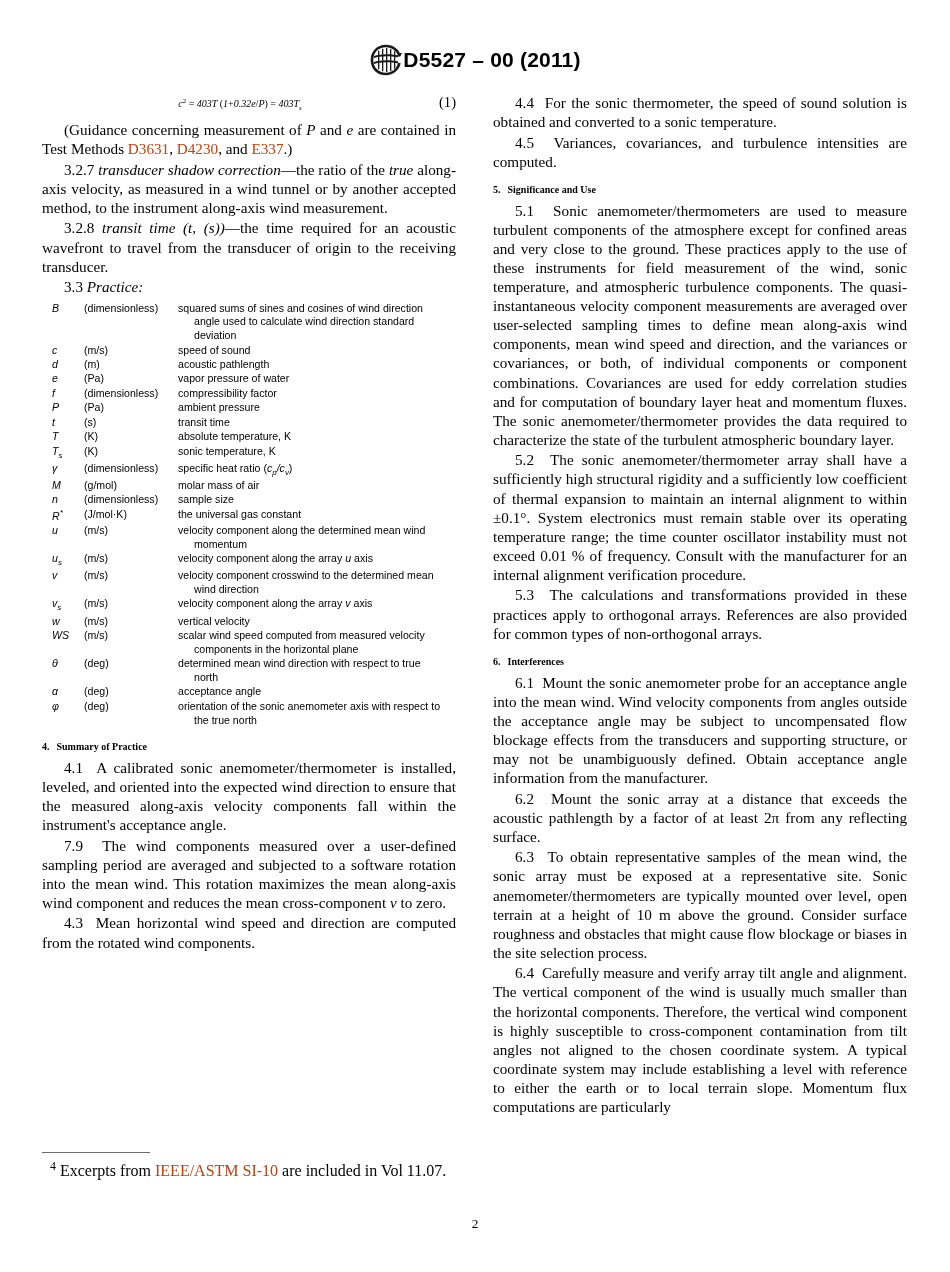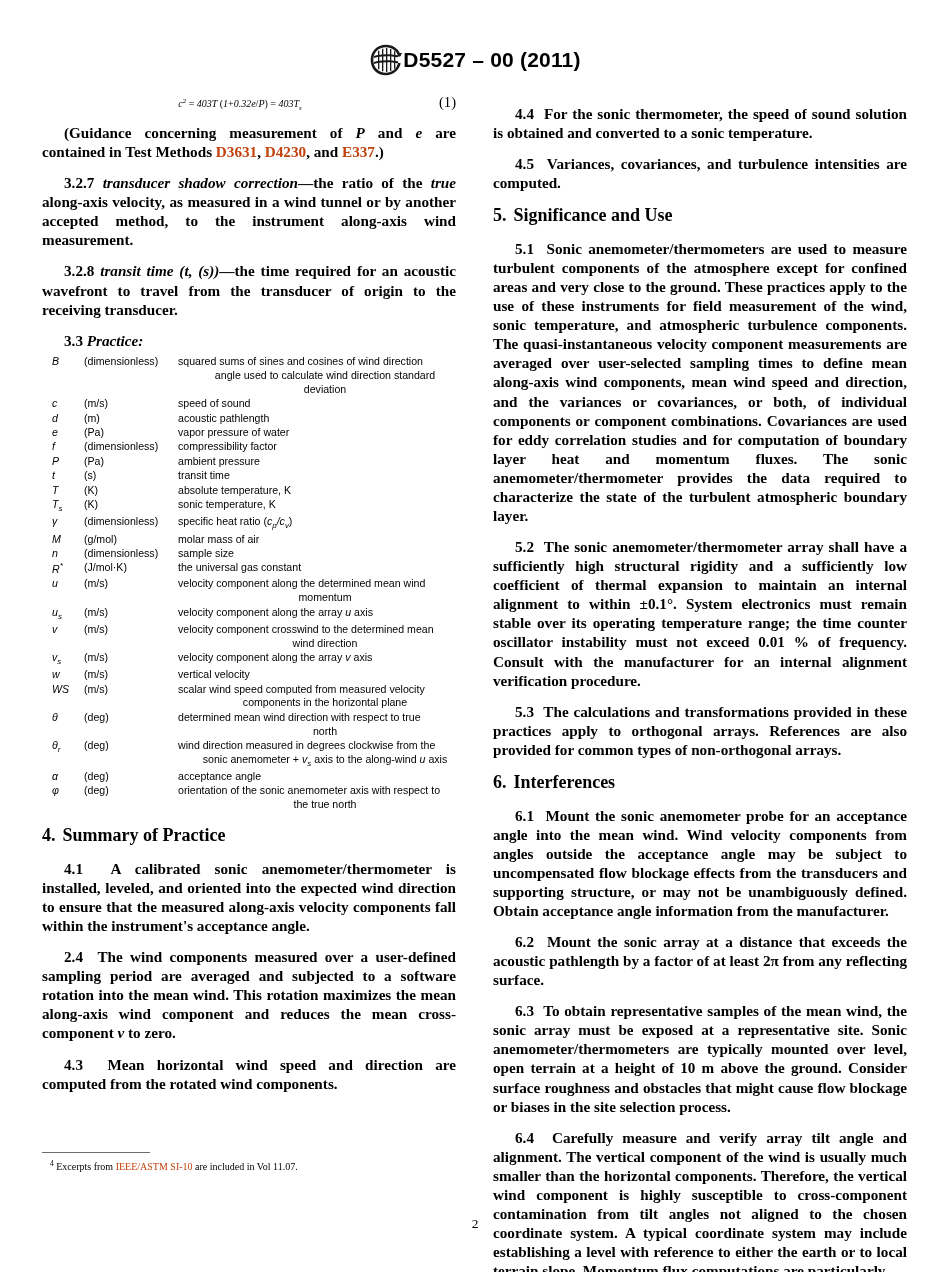--- a/index.html
+++ b/index.html
@@ -47,40 +47,39 @@
     width: 866px;
     display: flex;
     gap: 37px;
   }
   .col {
     width: 414px;
   }
 
   
   p.body {
-    margin: 12px 0 0.10em 0;
+    margin: 1px 0 0.10em 0;
     font-size: 15.2px;
     line-height: 1.255;
     text-align: justify;
     text-justify: inter-word;
     hyphens: manual;
-    font-weight: bold;
   }
   p.body.indent {
     text-indent: 22px;
   }
   .sec-num { white-space: nowrap; }
   .it { font-style: italic; }
   .lnk { color: #c2410c; }
   .sup { font-size: 0.68em; vertical-align: super; line-height: 0; }
 
   h3.section {
     font-family: "Liberation Serif", serif;
     font-weight: bold;
-    font-size: 18px;
+    font-size: 10px;
     margin: 13px 0 5px 0;
     line-height: 1.2;
   }
   h3.section .hnum { margin-right: 7px; }
 
   
   .equation-row {
     position: relative;
     display: flex;
     align-items: baseline;
@@ -128,42 +127,41 @@
     width: 92px;
     font-style: normal;
   }
   .symbols td.desc {
     font-style: normal;
     padding-left: 2px;
   }
   .symbols td.desc .cont {
     display: block;
     padding-left: 16px;
-    text-align: center;
   }
   .symbols .gk { font-style: normal; }
   .symbols sub { font-size: 0.75em; font-style: italic; }
   .symbols sup { font-size: 0.75em; }
   .symbols .iv { font-style: italic; }
 
   
   .footnote-zone {
     position: absolute;
     left: 42px;
     top: 1152px;
     width: 414px;
   }
   .footnote-rule {
     width: 108px;
     height: 0;
     border-top: 1.1px solid #6d6d6d;
     margin: 0 0 7px 0;
   }
   .footnote {
-    font-size: 10px;
+    font-size: 16px;
     line-height: 1.35;
     margin: 0;
     text-indent: 8px;
   }
   .footnote .sup { font-size: 0.74em; }
 
   
   .page-number {
     position: absolute;
     left: 0;
@@ -309,43 +307,38 @@
           <td class="sym">WS</td>
           <td class="unit">(m/s)</td>
           <td class="desc"><span>scalar wind speed computed from measured velocity</span><span class="cont">components in the horizontal plane</span></td>
         </tr>
         <tr>
           <td class="sym gk">θ</td>
           <td class="unit">(deg)</td>
           <td class="desc"><span>determined mean wind direction with respect to true</span><span class="cont">north</span></td>
         </tr>
         <tr>
-          <td class="sym gk">θ<sub>r</sub></td>
-          <td class="unit">(deg)</td>
-          <td class="desc"><span>wind direction measured in degrees clockwise from the</span><span class="cont">sonic anemometer + <span class="iv">v</span><sub>s</sub> axis to the along-wind <span class="iv">u</span> axis</span></td>
-        </tr>
-        <tr>
           <td class="sym gk">α</td>
           <td class="unit">(deg)</td>
           <td class="desc">acceptance angle</td>
         </tr>
         <tr>
           <td class="sym gk">φ</td>
           <td class="unit">(deg)</td>
           <td class="desc"><span>orientation of the sonic anemometer axis with respect to</span><span class="cont">the true north</span></td>
         </tr>
       </tbody>
     </table>
 
 
     <h3 class="section"><span class="hnum">4.</span><span>Summary of Practice</span></h3>
 
     <p class="body indent"><span class="sec-num">4.1</span>&nbsp; <span>A calibrated sonic anemometer/thermometer is installed, leveled, and oriented into the expected wind direction to ensure that the measured along-axis velocity components fall within the instrument's acceptance angle.</span></p>
 
-    <p class="body indent"><span class="sec-num">2.4</span>&nbsp; The wind components measured over a user-defined sampling period are averaged and subjected to a software rotation into the mean wind. This rotation maximizes the mean along-axis wind component and reduces the mean cross-component <span class="it">v</span> to zero.</p>
+    <p class="body indent"><span class="sec-num">7.9</span>&nbsp; The wind components measured over a user-defined sampling period are averaged and subjected to a software rotation into the mean wind. This rotation maximizes the mean along-axis wind component and reduces the mean cross-component <span class="it">v</span> to zero.</p>
 
     <p class="body indent"><span class="sec-num">4.3</span>&nbsp; <span>Mean horizontal wind speed and direction are computed from the rotated wind components.</span></p>
 
   </div>
 
   <div class="col">
 
     <p class="body indent"><span class="sec-num">4.4</span>&nbsp; <span>For the sonic thermometer, the speed of sound solution is obtained and converted to a sonic temperature.</span></p>
 
     <p class="body indent"><span class="sec-num">4.5</span>&nbsp; <span>Variances, covariances, and turbulence intensities are computed.</span></p>

